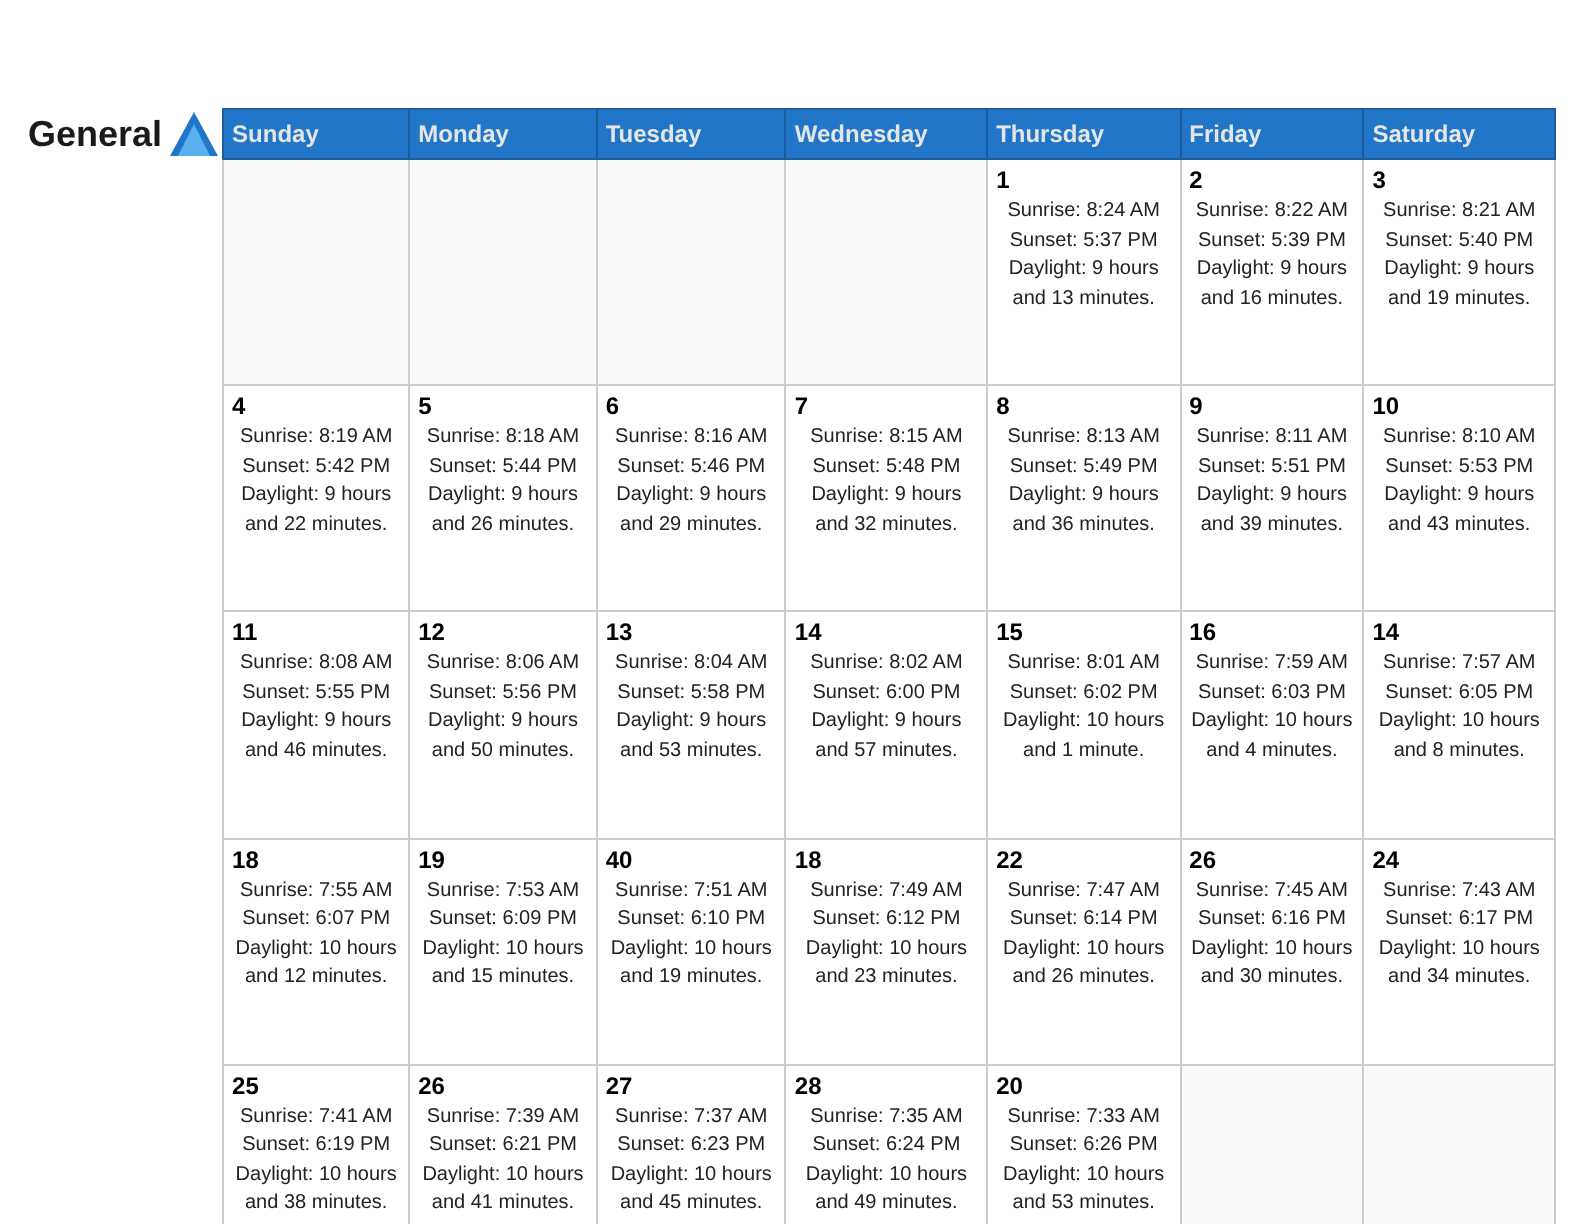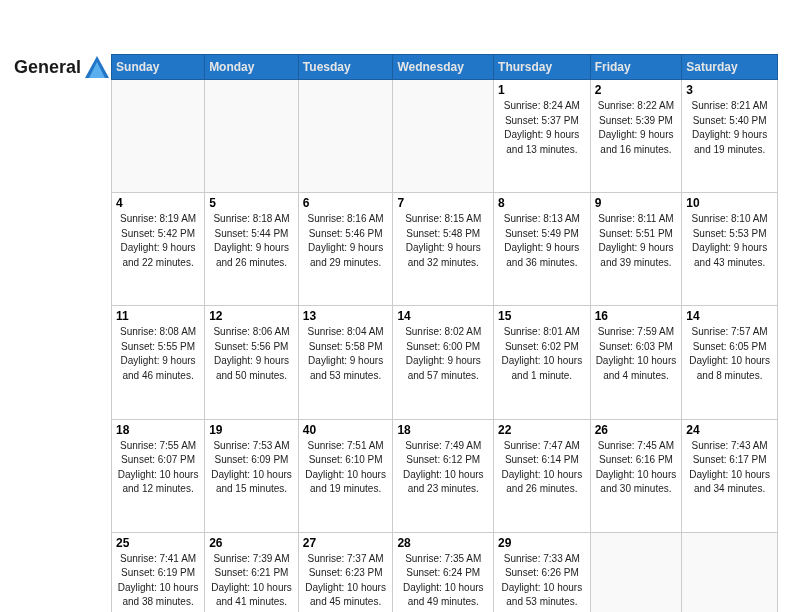--- a/index.html
+++ b/index.html
@@ -239,21 +239,21 @@
           </td>
           <td>
             <span class="day-num">27</span>
             <div class="day-info">Sunrise: 7:37 AM<br>Sunset: 6:23 PM<br>Daylight: 10 hours<br>and 45 minutes.</div>
           </td>
           <td>
             <span class="day-num">28</span>
             <div class="day-info">Sunrise: 7:35 AM<br>Sunset: 6:24 PM<br>Daylight: 10 hours<br>and 49 minutes.</div>
           </td>
           <td>
-            <span class="day-num">29</span>
+            <span class="day-num">20</span>
             <div class="day-info">Sunrise: 7:33 AM<br>Sunset: 6:26 PM<br>Daylight: 10 hours<br>and 53 minutes.</div>
           </td>
           <td class="empty-cell"></td>
           <td class="empty-cell"></td>
         </tr>
       </tbody>
   </table>
 </div>
 
 </body></html>

